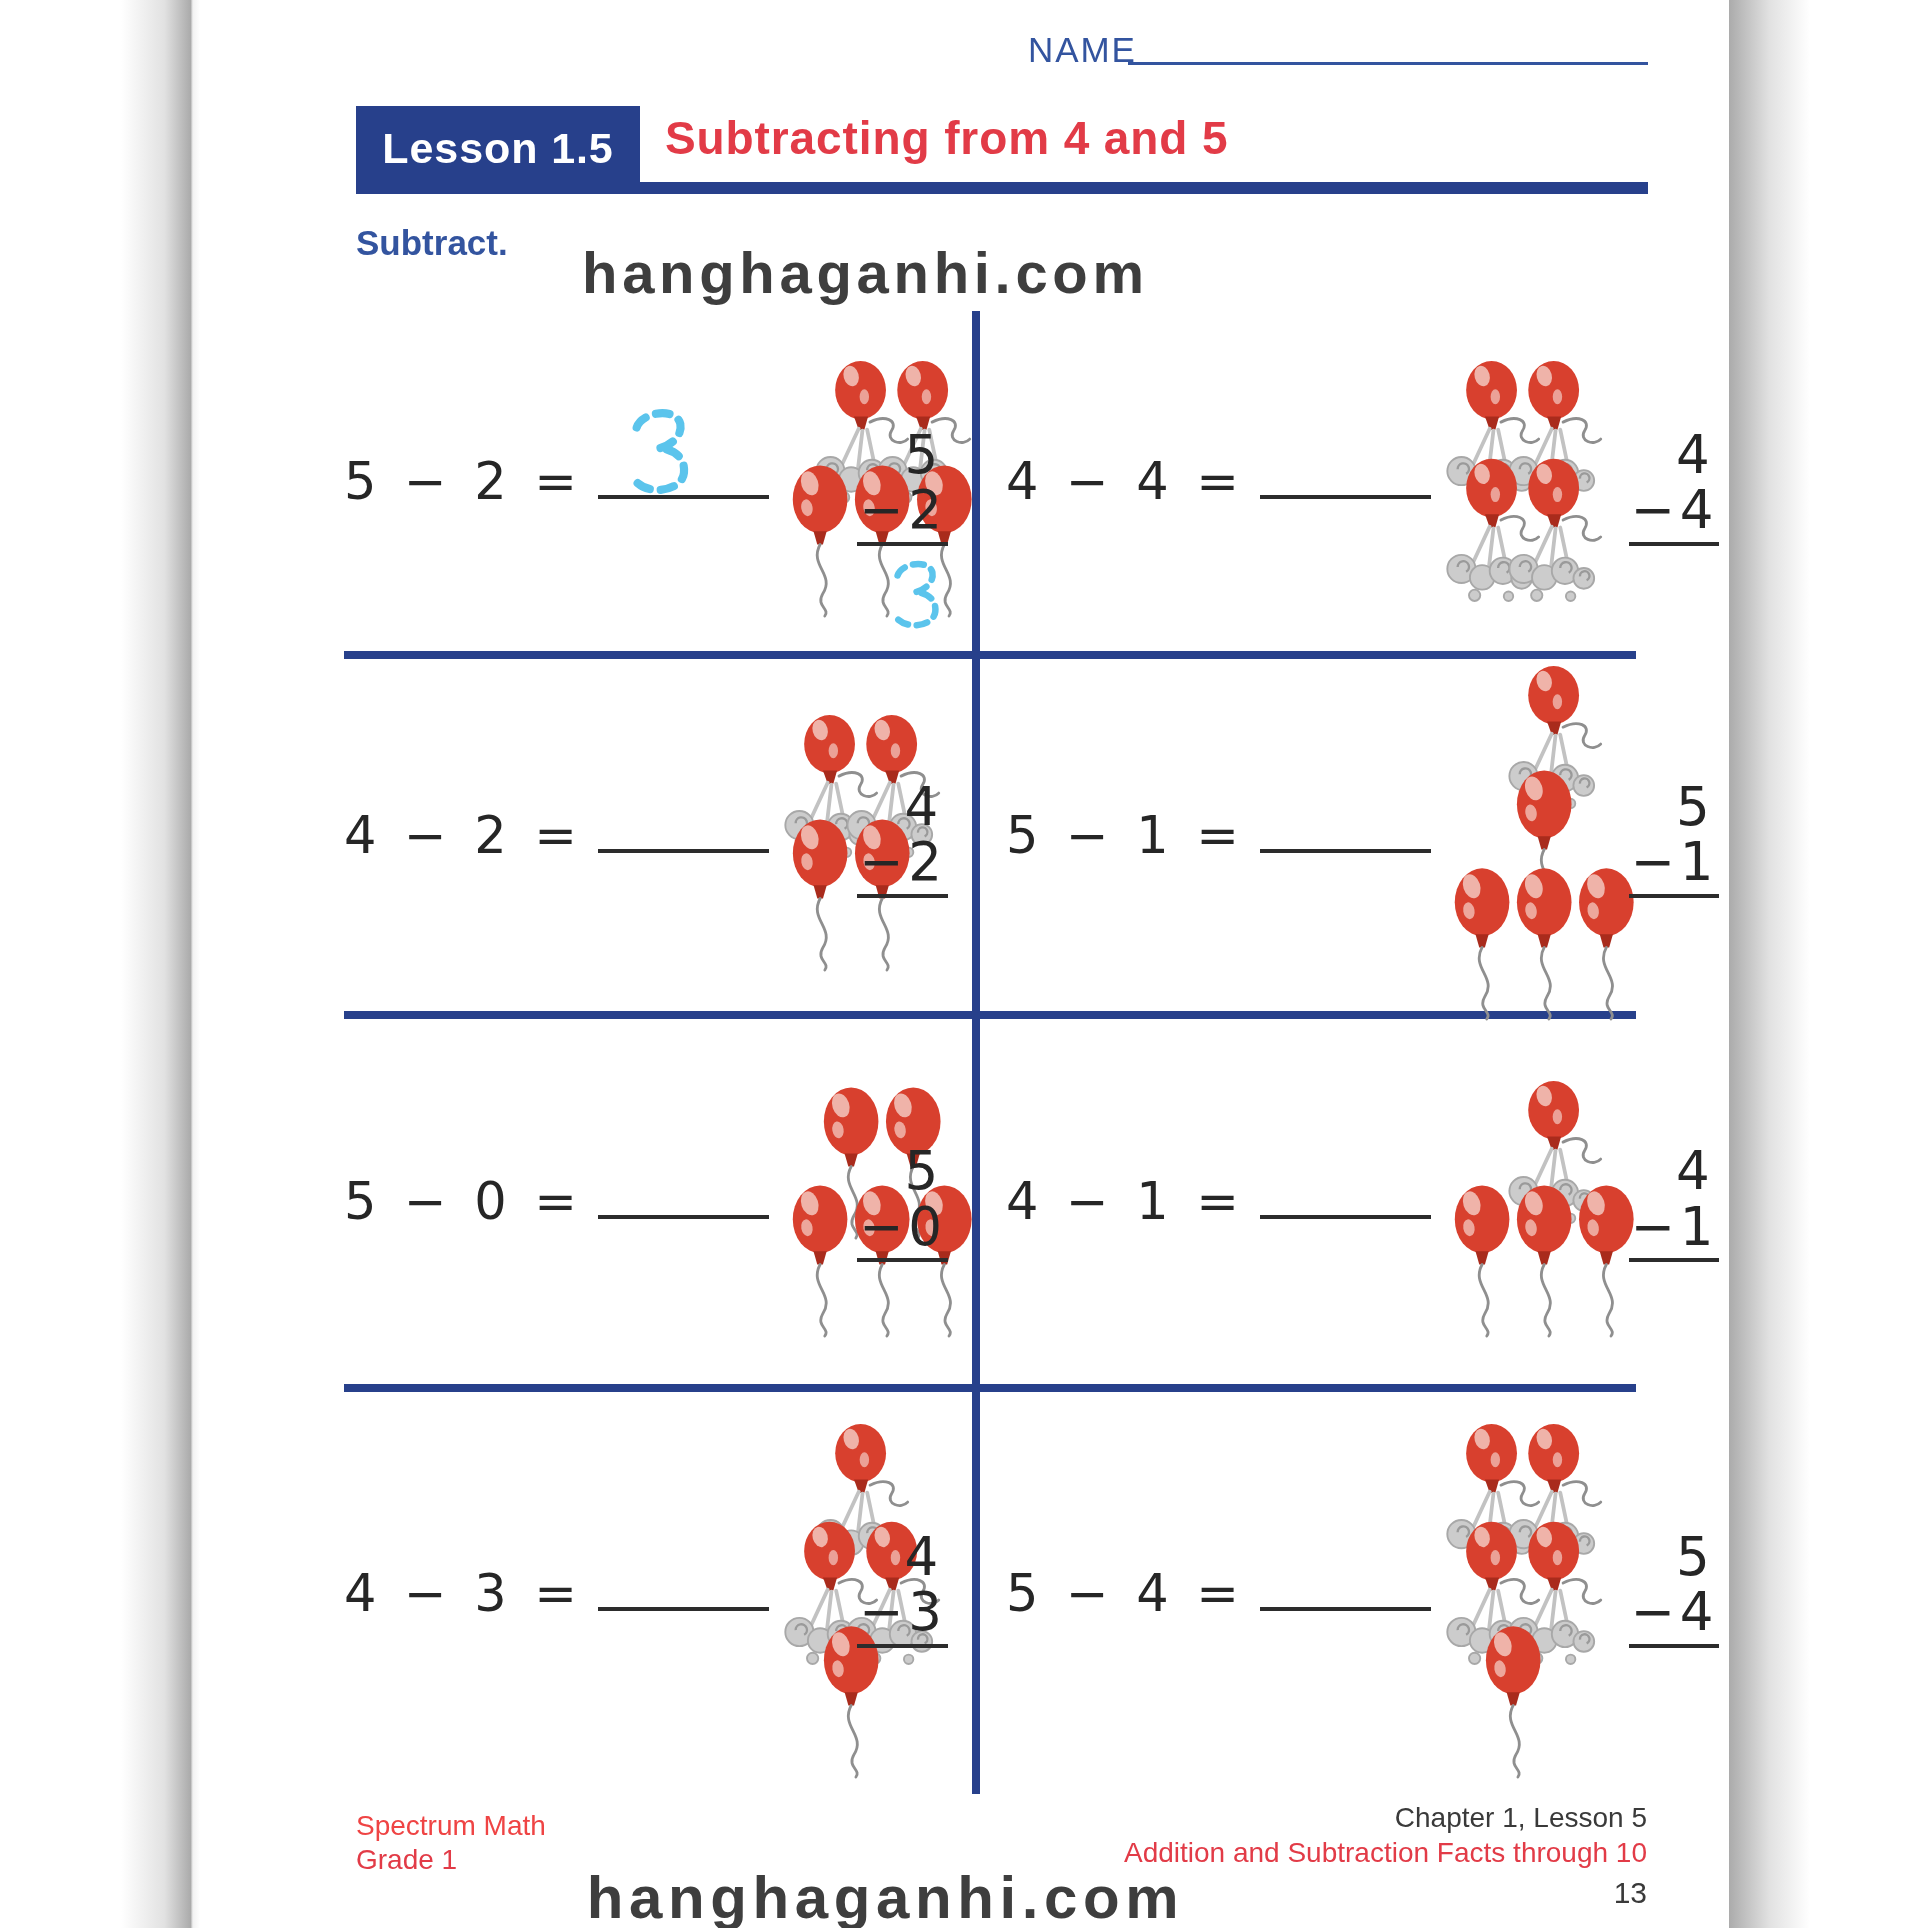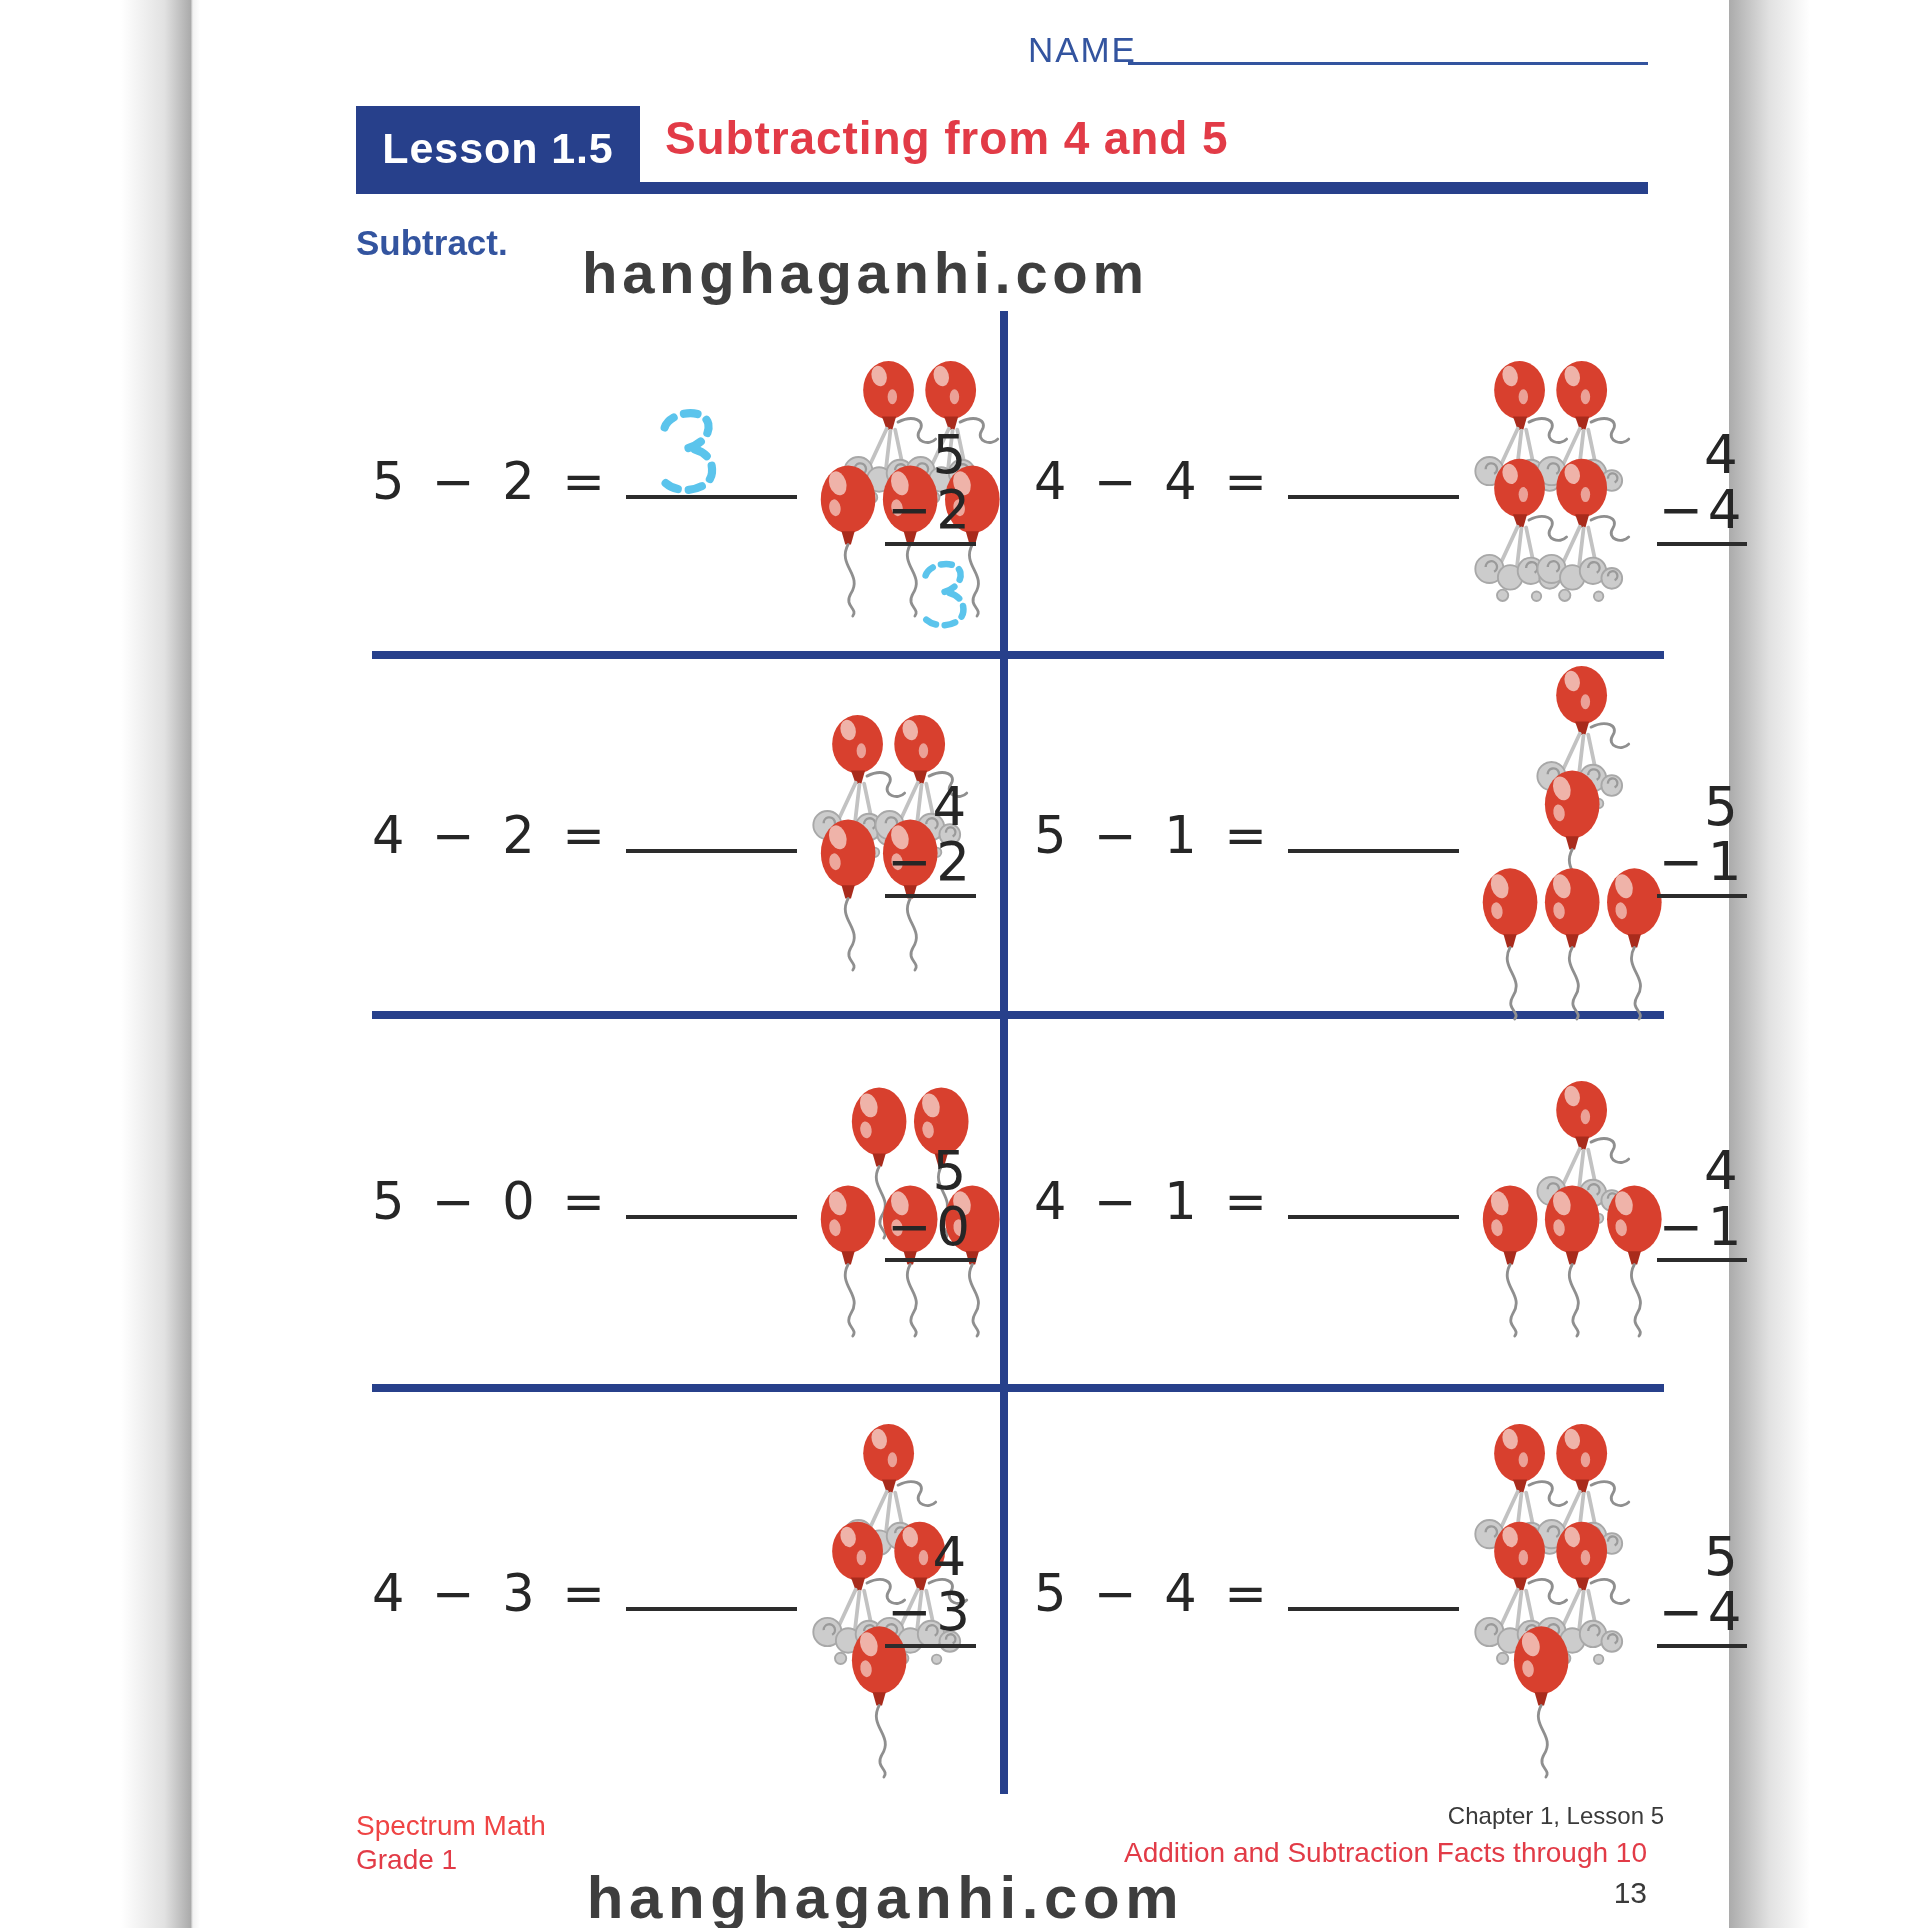--- a/index.html
+++ b/index.html
@@ -19,21 +19,21 @@
   .lesson-badge{position:absolute;left:356px;top:106px;width:284px;height:84px;background:var(--navy);
     color:#ffffff;font-weight:bold;font-size:43px;display:flex;align-items:center;justify-content:center;letter-spacing:0.9px;}
   .lesson-title{position:absolute;left:665px;top:111px;font-size:46px;font-weight:bold;color:var(--red);letter-spacing:0.9px;}
   .header-rule{position:absolute;left:356px;top:182px;width:1292px;height:12.2px;background:var(--navy);}
   .instruction{position:absolute;left:356px;top:223px;font-size:35px;font-weight:bold;color:var(--blue);}
 
   .watermark-top{position:absolute;left:582px;top:239px;font-size:58px;font-weight:bold;color:#3e3e3e;letter-spacing:4.7px;}
   .watermark-bottom{position:absolute;left:490px;top:1863px;width:791px;text-align:center;
     font-size:60px;font-weight:bold;color:#3e3e3e;letter-spacing:5.6px;}
 
-  .grid{position:absolute;left:372px;top:311px;width:1292px;height:1483px;
+  .grid{position:absolute;left:344px;top:311px;width:1292px;height:1483px;
     display:grid;grid-template-columns:636px 1fr;grid-template-rows:348px 360px 373px auto;}
   .cell{position:relative;display:flex;align-items:center;box-sizing:border-box;}
   .cell.col-left{border-right:8.5px solid var(--navy);}
   .cell.row-0,.cell.row-1,.cell.row-2{border-bottom:8.5px solid var(--navy);}
   .cell.col-right{padding-left:26px;}
 
   .eqrow{display:flex;align-items:baseline;flex:none;}
   .eq{font-size:51px;color:#262626;word-spacing:11.3px;font-family:"DejaVu Sans",sans-serif;}
   .blank{position:relative;display:inline-block;width:171px;height:41px;margin-left:21px;border-bottom:4.7px solid #2c2c2c;}
   .traced-blank{position:absolute;left:24.5px;bottom:-7.5px;width:73px;height:100px;overflow:visible;}
@@ -42,21 +42,21 @@
 
   .vform{position:absolute;right:24.5px;top:34%;font-family:"DejaVu Sans",sans-serif;
     font-size:53px;color:#262626;line-height:1.05;}
   .col-right .vform{right:-83px;}
   .minuend{text-align:right;padding-right:9.4px;}
   .subtrahend{display:flex;justify-content:space-between;min-width:83px;border-bottom:4.7px solid #2c2c2c;padding:0 5.6px 3.8px 1.9px;}
   .traced-vert{display:block;margin:9.4px 3.8px 0 auto;width:58px;height:80px;overflow:visible;}
 
   .footer-series{position:absolute;left:356px;top:1810px;font-size:28px;color:#ef4444;}
   .footer-grade{position:absolute;left:356px;top:1844px;font-size:28px;color:var(--red);}
-  .footer-chapter{position:absolute;right:264px;top:1802px;font-size:24px;color:#3a3a3a;text-align:right;}
+  .footer-chapter{position:absolute;right:281px;top:1802px;font-size:28px;color:#3a3a3a;text-align:right;}
   .footer-sub{position:absolute;right:281px;top:1837px;font-size:28px;color:var(--red);}
   .footer-page{position:absolute;right:281px;top:1876px;font-size:30px;color:#3a3a3a;}
 </style>
 </head>
 <body>
 
 <svg width="0" height="0" style="position:absolute" aria-hidden="true">
   <defs>
     <g id="balloon-intact">
       <ellipse cx="38" cy="44" rx="29" ry="36" fill="var(--balloon-red)"></ellipse>

